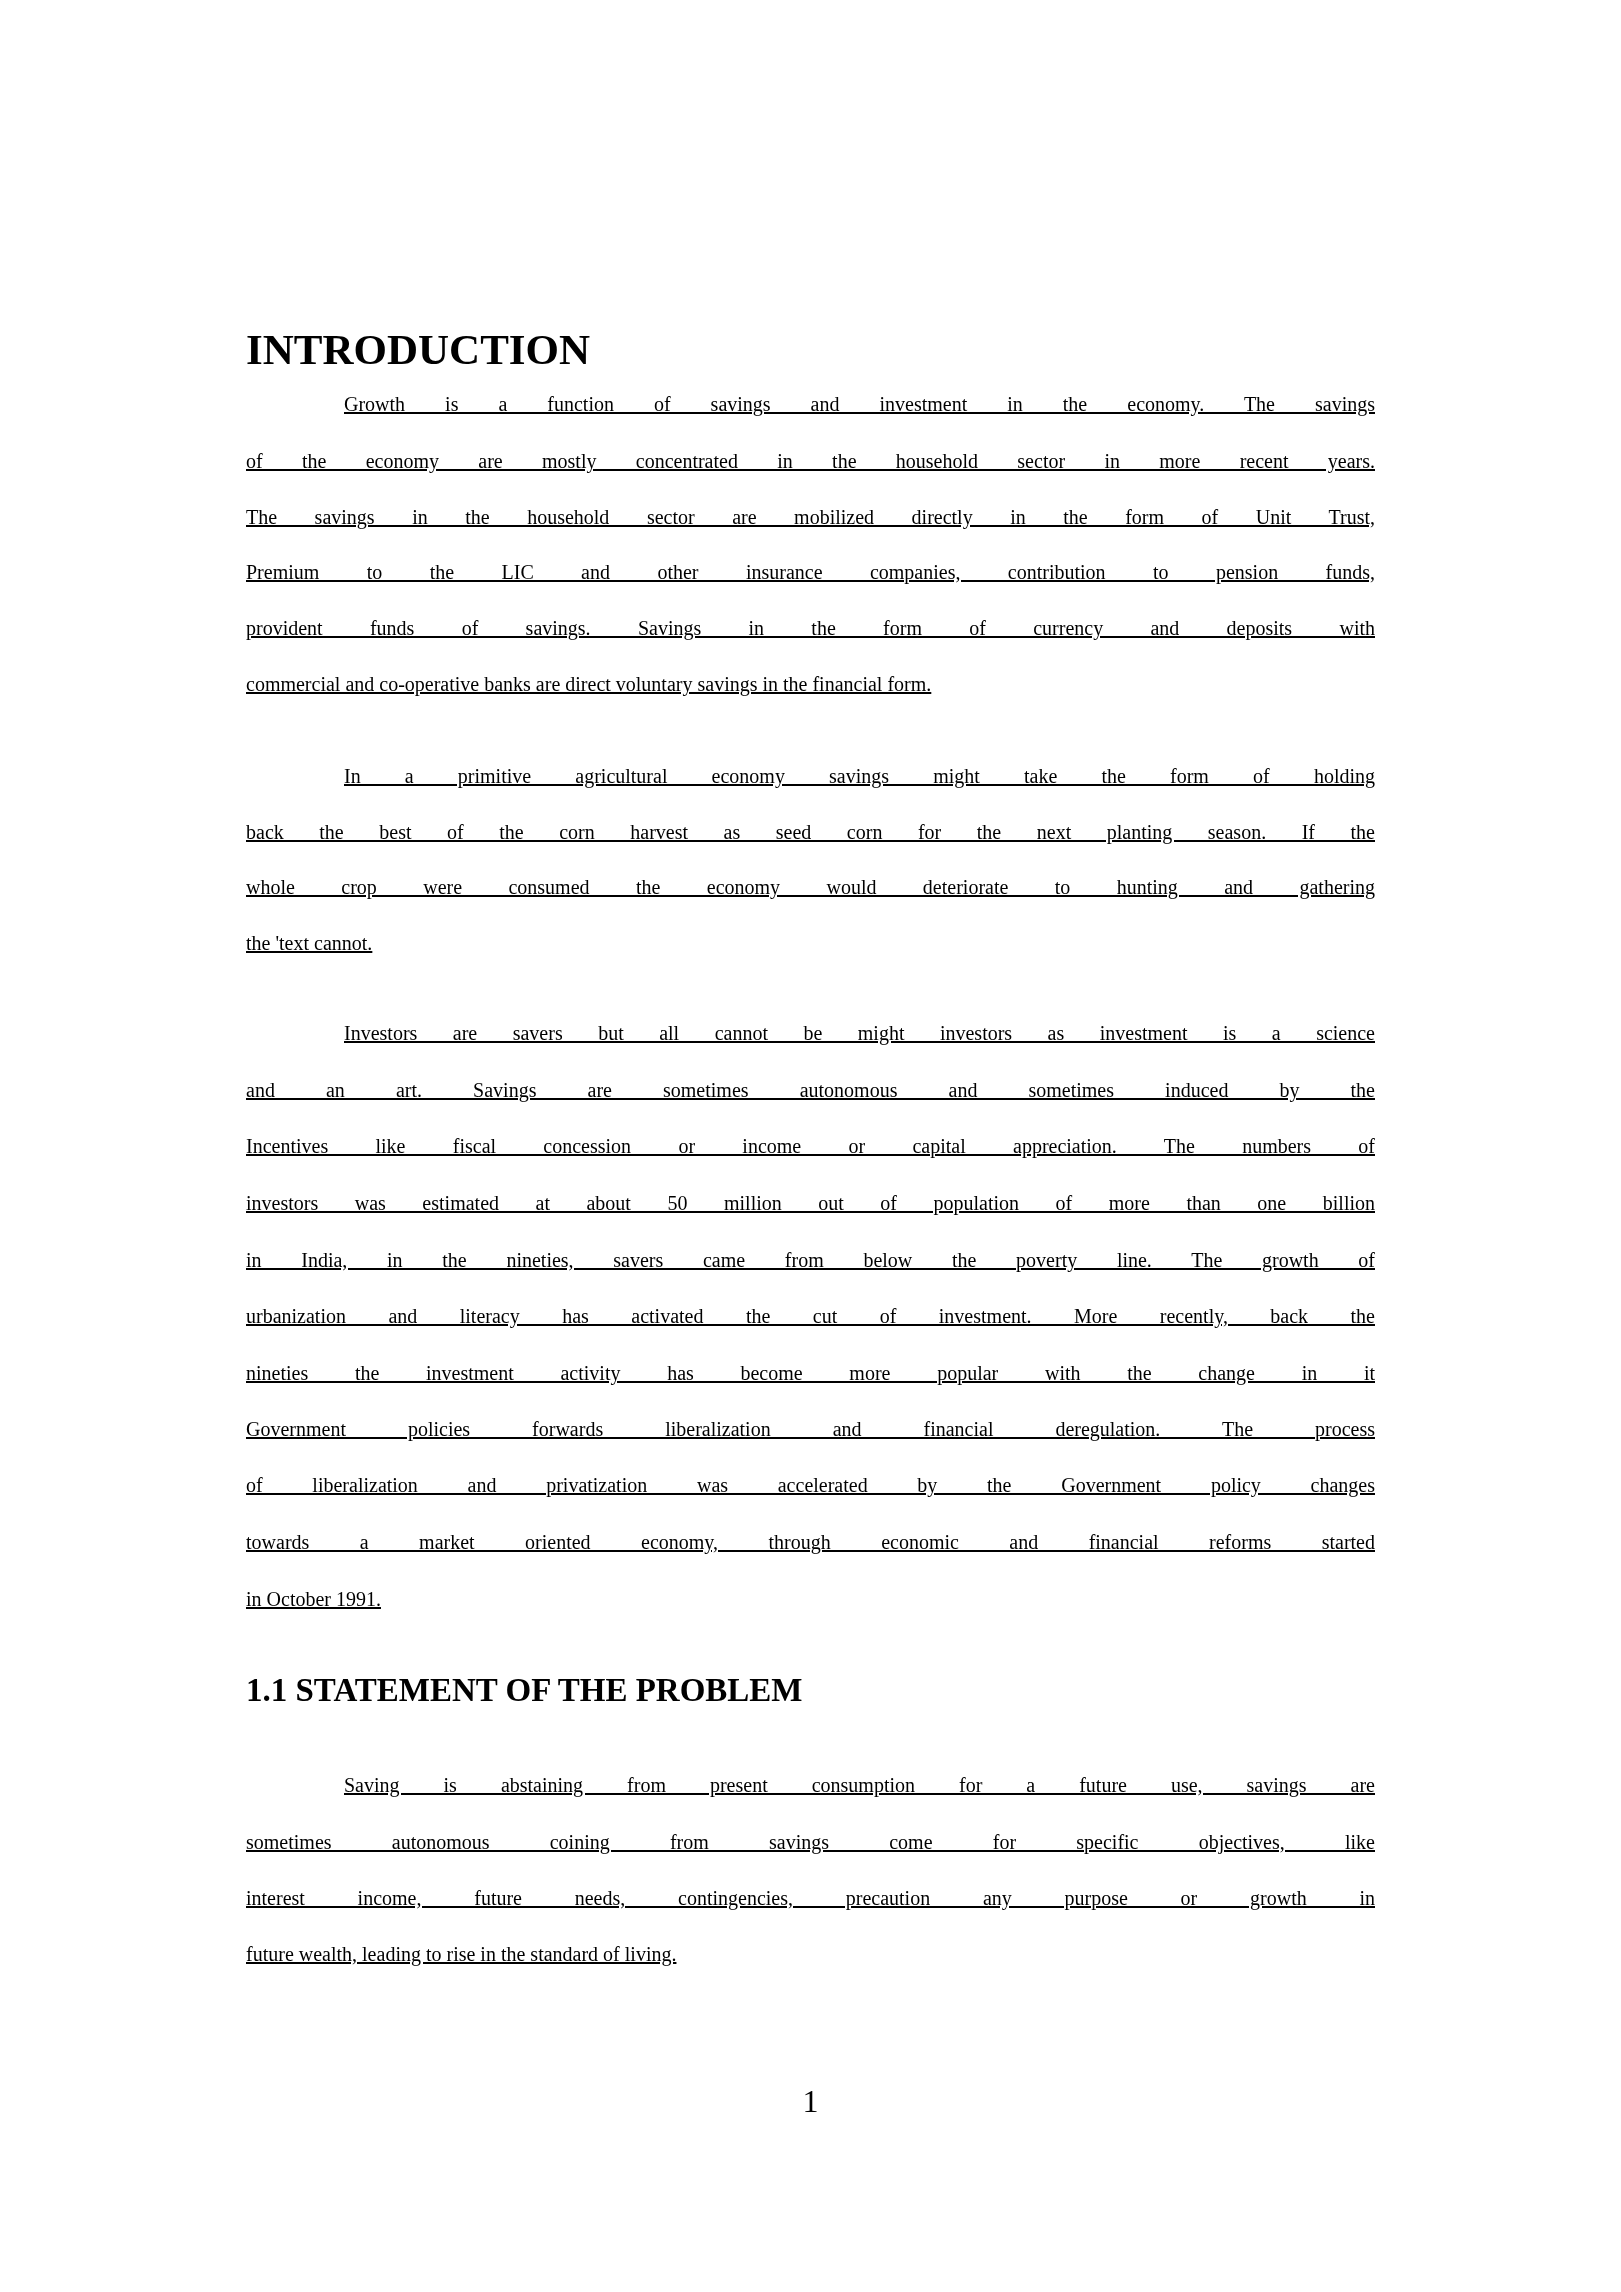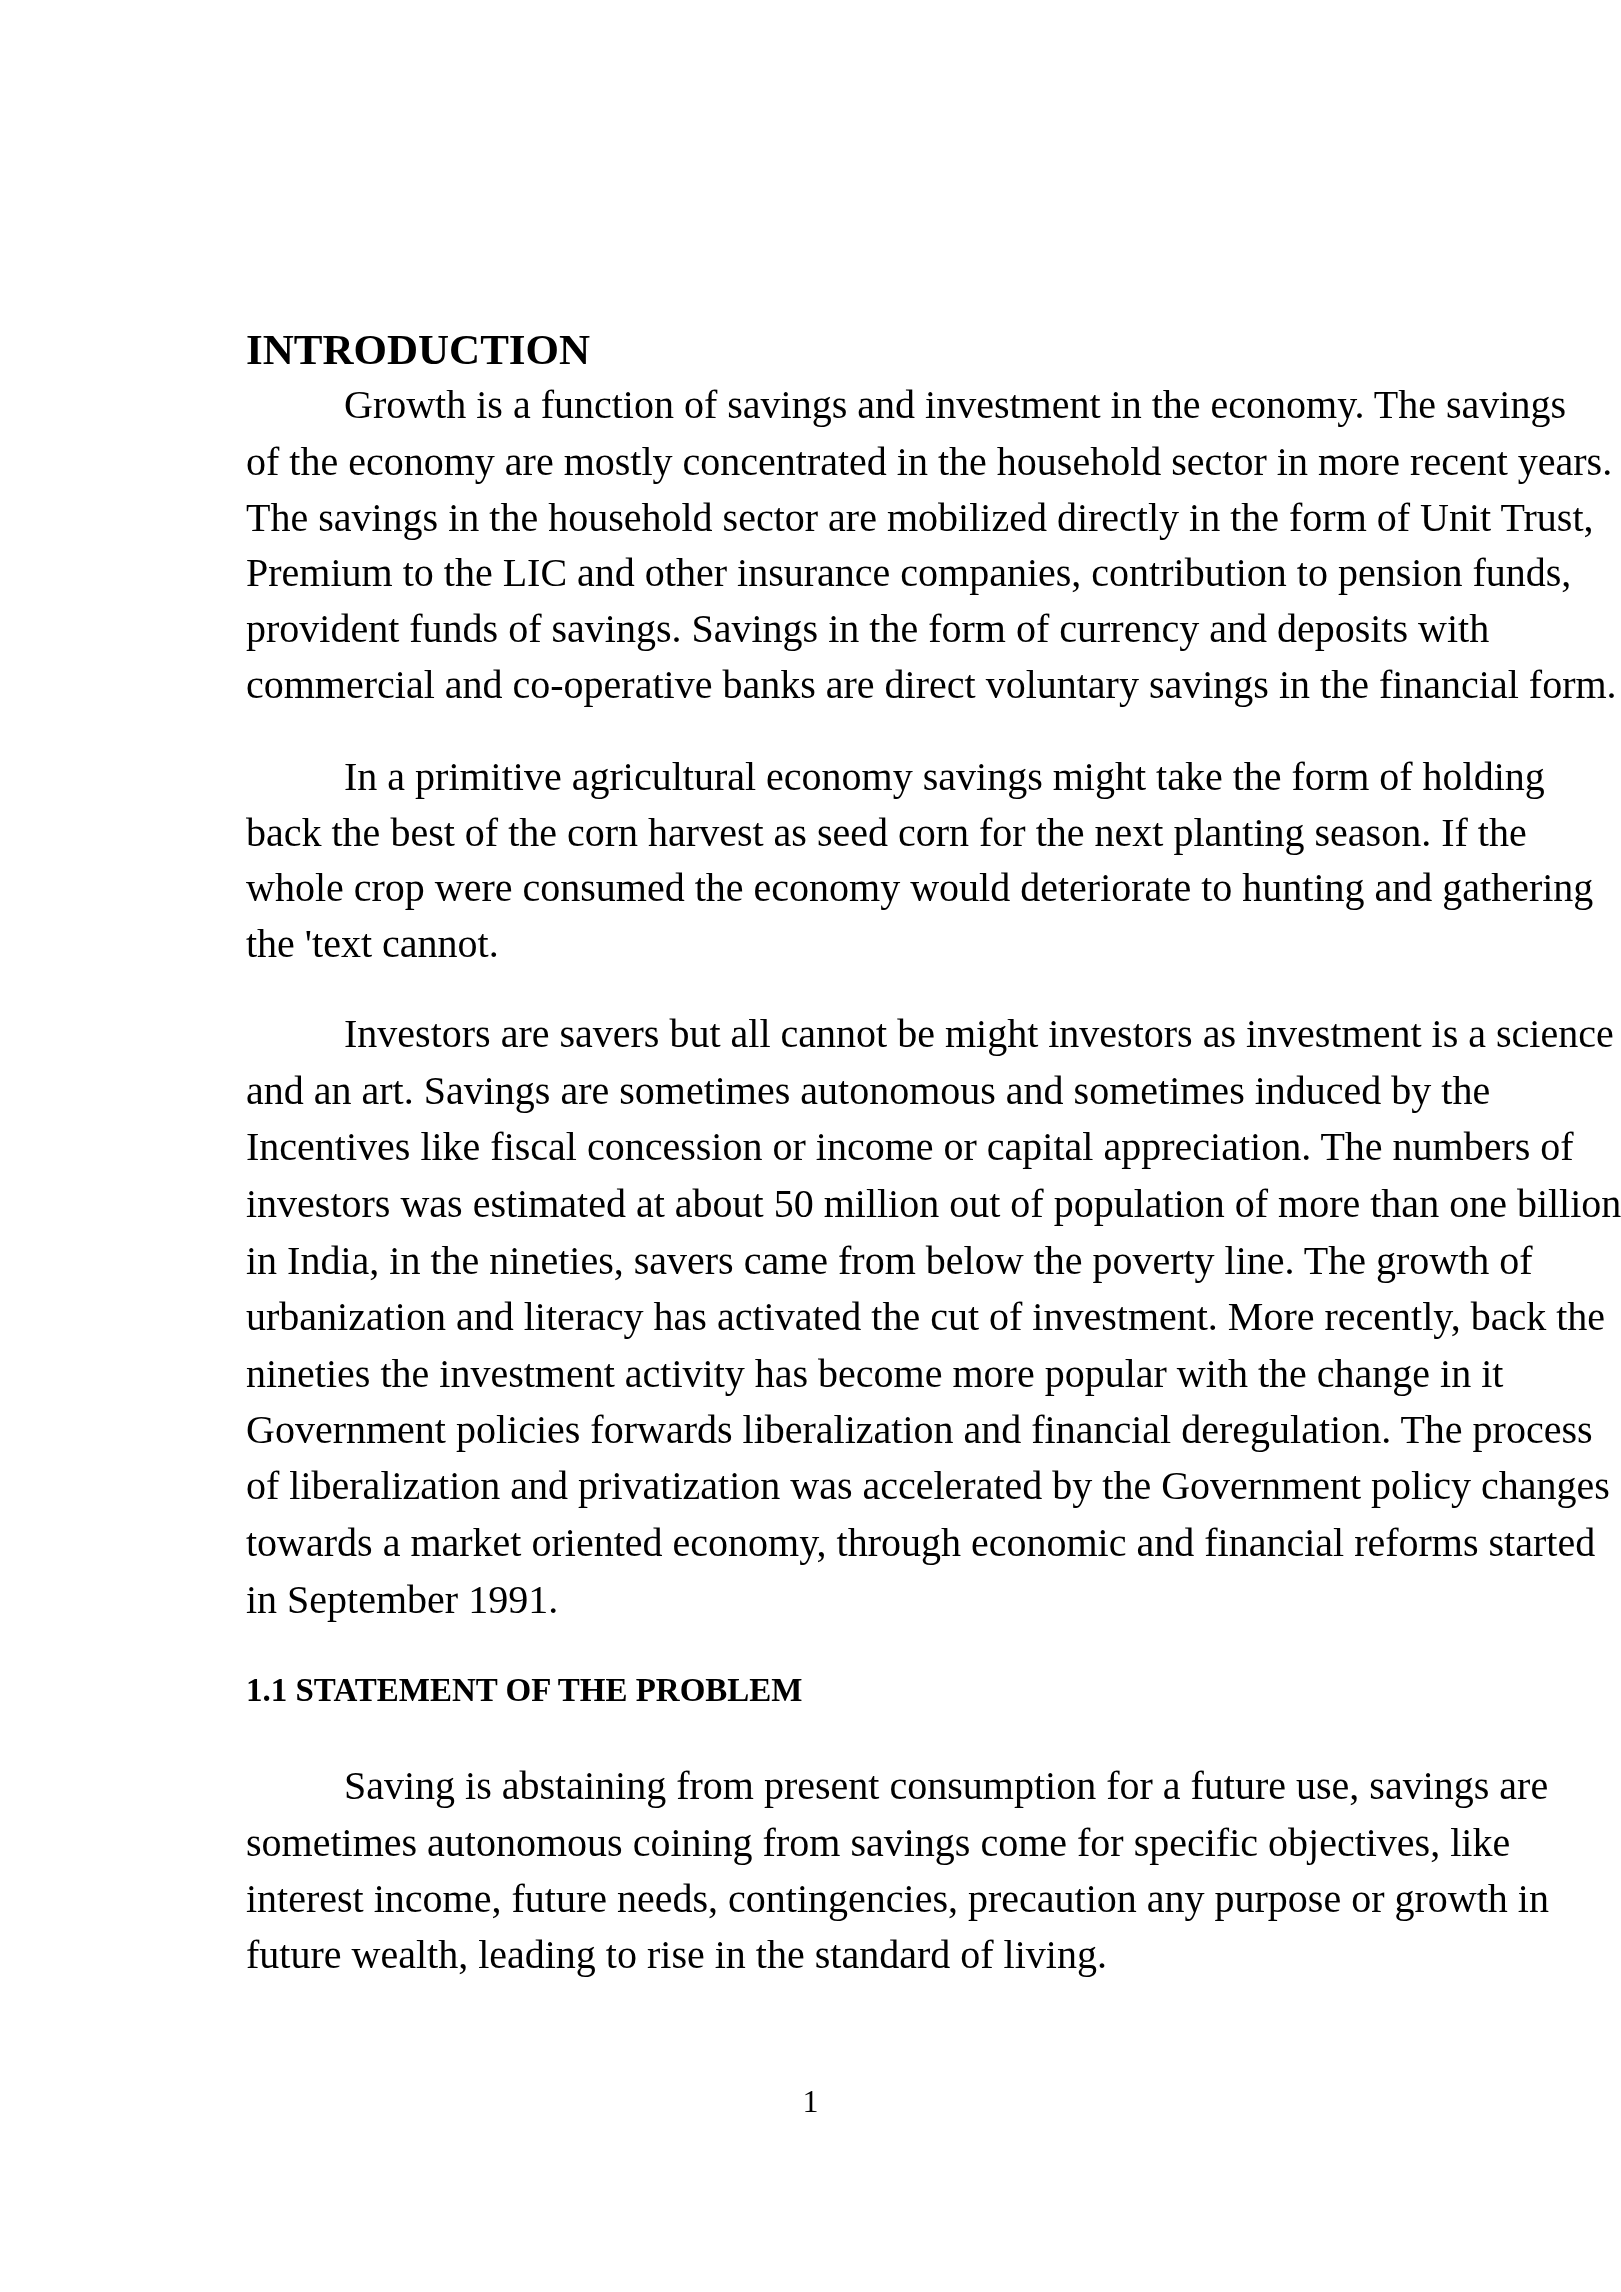--- a/index.html
+++ b/index.html
@@ -2,22 +2,22 @@
 <html><head>
 <meta charset="utf-8">
 <style>
   html, body { margin: 0; padding: 0; background: #ffffff; }
   body { width: 1621px; height: 2293px; position: relative; overflow: hidden;
          font-family: "Liberation Serif", "DejaVu Serif", serif; color: #000; }
   .h1 { position: absolute; left: 246px; top: 277px; font-size: 43px; font-weight: bold;
         line-height: 49px; white-space: nowrap; letter-spacing: 0px; margin-top: 48px; }
   .h2 { position: absolute; left: 246px; top: 1669px; font-size: 33px; font-weight: bold;
         line-height: 43px; white-space: nowrap; }
-  .line { position: absolute; left: 246px; width: 1129px; font-size: 40px; line-height: 39px;
-          height: 39px; white-space: nowrap; text-align: justify; text-align-last: justify; }
+  .line { position: absolute; left: 246px; width: 1129px; font-size: 20px; line-height: 39px;
+          height: 39px; white-space: nowrap; text-align: justify; text-align-last: justify; text-decoration: underline; }
   .line.indent { left: 344px; width: 1031px; }
   .line.last { text-align-last: left; }
   .pagenum { position: absolute; left: 0; width: 1621px; text-align: center; top: 2082px;
              font-size: 32px; line-height: 39px; }
 </style>
 </head>
 <body>
 
 <div>
   <div class="h1">INTRODUCTION</div>
@@ -42,21 +42,21 @@
     <div class="line indent" style="top:1014px">Investors are savers but all cannot be might investors as investment is a science</div>
     <div class="line" style="top:1071px">and an art. Savings are sometimes autonomous and sometimes induced by the</div>
     <div class="line" style="top:1127px">Incentives like fiscal concession or income or capital appreciation. The numbers of</div>
     <div class="line" style="top:1184px">investors was estimated at about 50 million out of population of more than one billion</div>
     <div class="line" style="top:1241px">in India, in the nineties, savers came from below the poverty line. The growth of</div>
     <div class="line" style="top:1297px">urbanization and literacy has activated the cut of investment. More recently, back the</div>
     <div class="line" style="top:1354px">nineties the investment activity has become more popular with the change in it</div>
     <div class="line" style="top:1410px">Government policies forwards liberalization and financial deregulation. The process</div>
     <div class="line" style="top:1466px">of liberalization and privatization was accelerated by the Government policy changes</div>
     <div class="line" style="top:1523px">towards a market oriented economy, through economic and financial reforms started</div>
-    <div class="line last" style="top:1580px">in September 1991.</div>
+    <div class="line last" style="top:1580px">in October 1991.</div>
   </div>
 
   <div class="h2">1.1 STATEMENT OF THE PROBLEM</div>
 
   <div>
     <div class="line indent" style="top:1766px">Saving is abstaining from present consumption for a future use, savings are</div>
     <div class="line" style="top:1823px">sometimes autonomous coining from savings come for specific objectives, like</div>
     <div class="line" style="top:1879px">interest income, future needs, contingencies, precaution any purpose or growth in</div>
     <div class="line last" style="top:1935px">future wealth, leading to rise in the standard of living.</div>
   </div>

